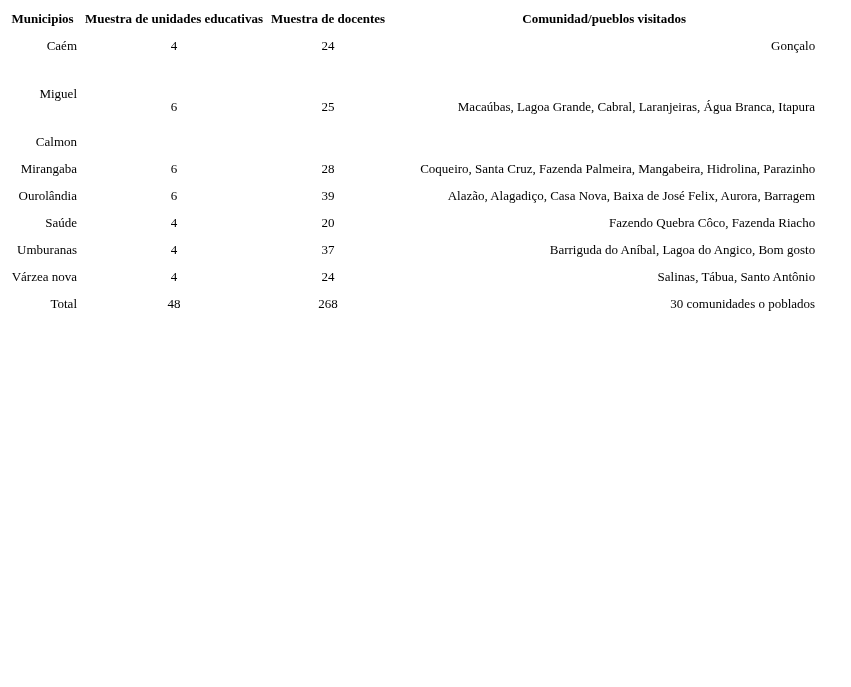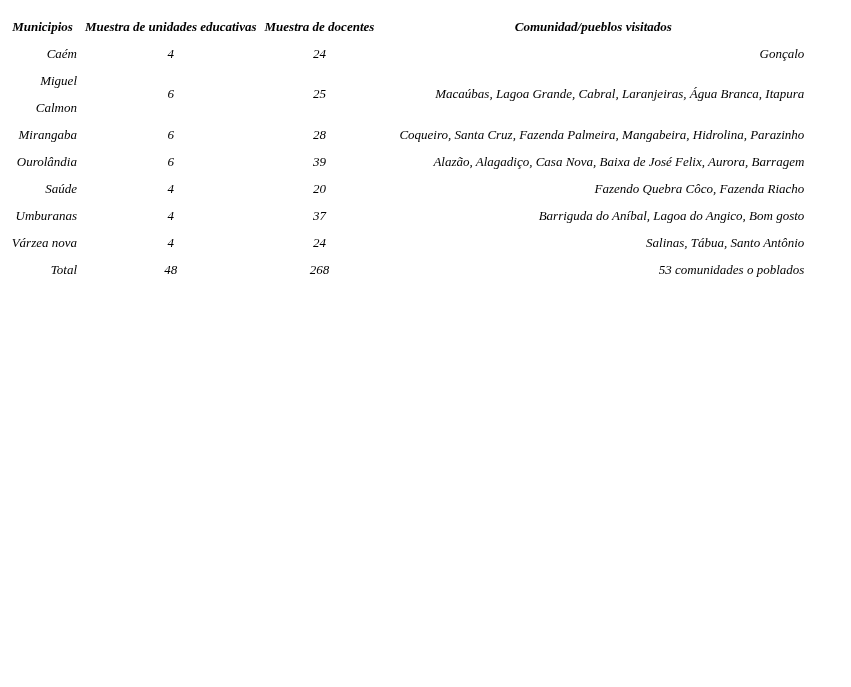--- a/index.html
+++ b/index.html
@@ -11,43 +11,42 @@
       width: 851px;
       height: 687px;
       overflow: hidden;
       font-family: "Liberation Serif", "DejaVu Serif", serif;
       font-size: 13px;
       color: #000000;
     }
     table {
       position: absolute;
       left: 4px;
-      top: 13px;
+      top: 5px;
       border-collapse: collapse;
-      font-style: italic;
     }
     th {
       font-weight: bold;
       text-align: center;
       height: 27px;
       padding: 0 4px;
       white-space: nowrap;
       vertical-align: middle;
     }
     td {
       height: 27px;
       padding: 0 4px;
       white-space: nowrap;
       vertical-align: middle;
     }
     td.c { text-align: center; }
     td.l { text-align: right; }
     td.mun { width: 69px; }
     th.h-com { width: 422px; }
-    td.mun .line { display: block; height: 27px; line-height: 27px; }
+    td.mun .line { display: block; height: 27px; line-height: 27px; margin-top: 21px; }
   </style>
 </head>
 <body>
 
 <table>
   <thead>
     <tr>
       <th>Municipios</th>
       <th>Muestra de unidades educativas</th>
       <th>Muestra de docentes</th>
@@ -97,16 +96,16 @@
     <tr>
       <td class="l mun">Várzea nova</td>
       <td class="c">4</td>
       <td class="c">24</td>
       <td class="l">Salinas, Tábua, Santo Antônio</td>
     </tr>
     <tr>
       <td class="l mun">Total</td>
       <td class="c">48</td>
       <td class="c">268</td>
-      <td class="l">53 comunidades o poblados</td>
+      <td class="l">30 comunidades o poblados</td>
     </tr>
   </tbody>
 </table>
 
 </body></html>

